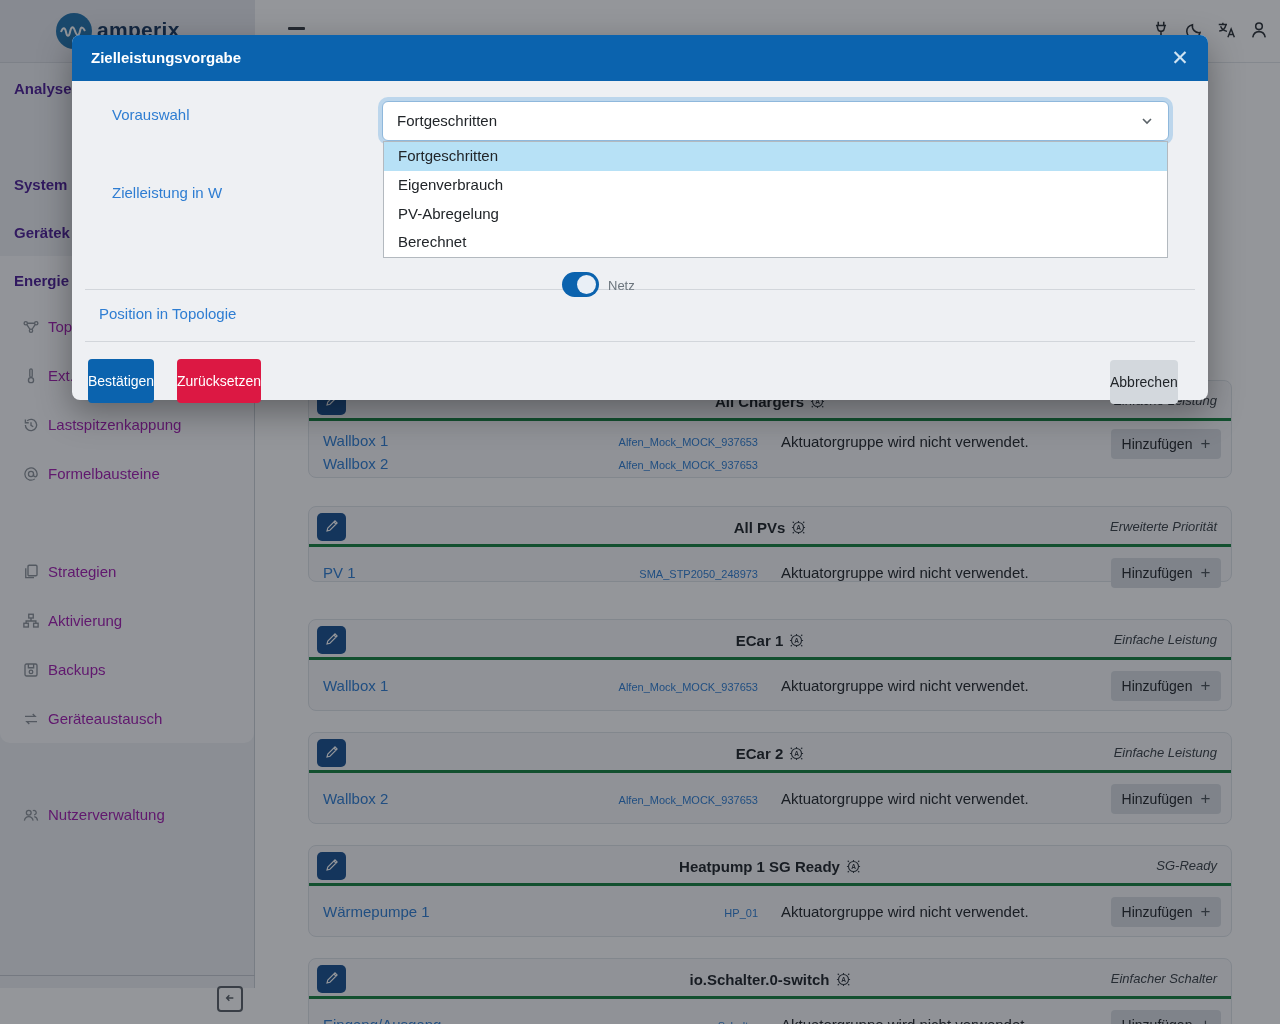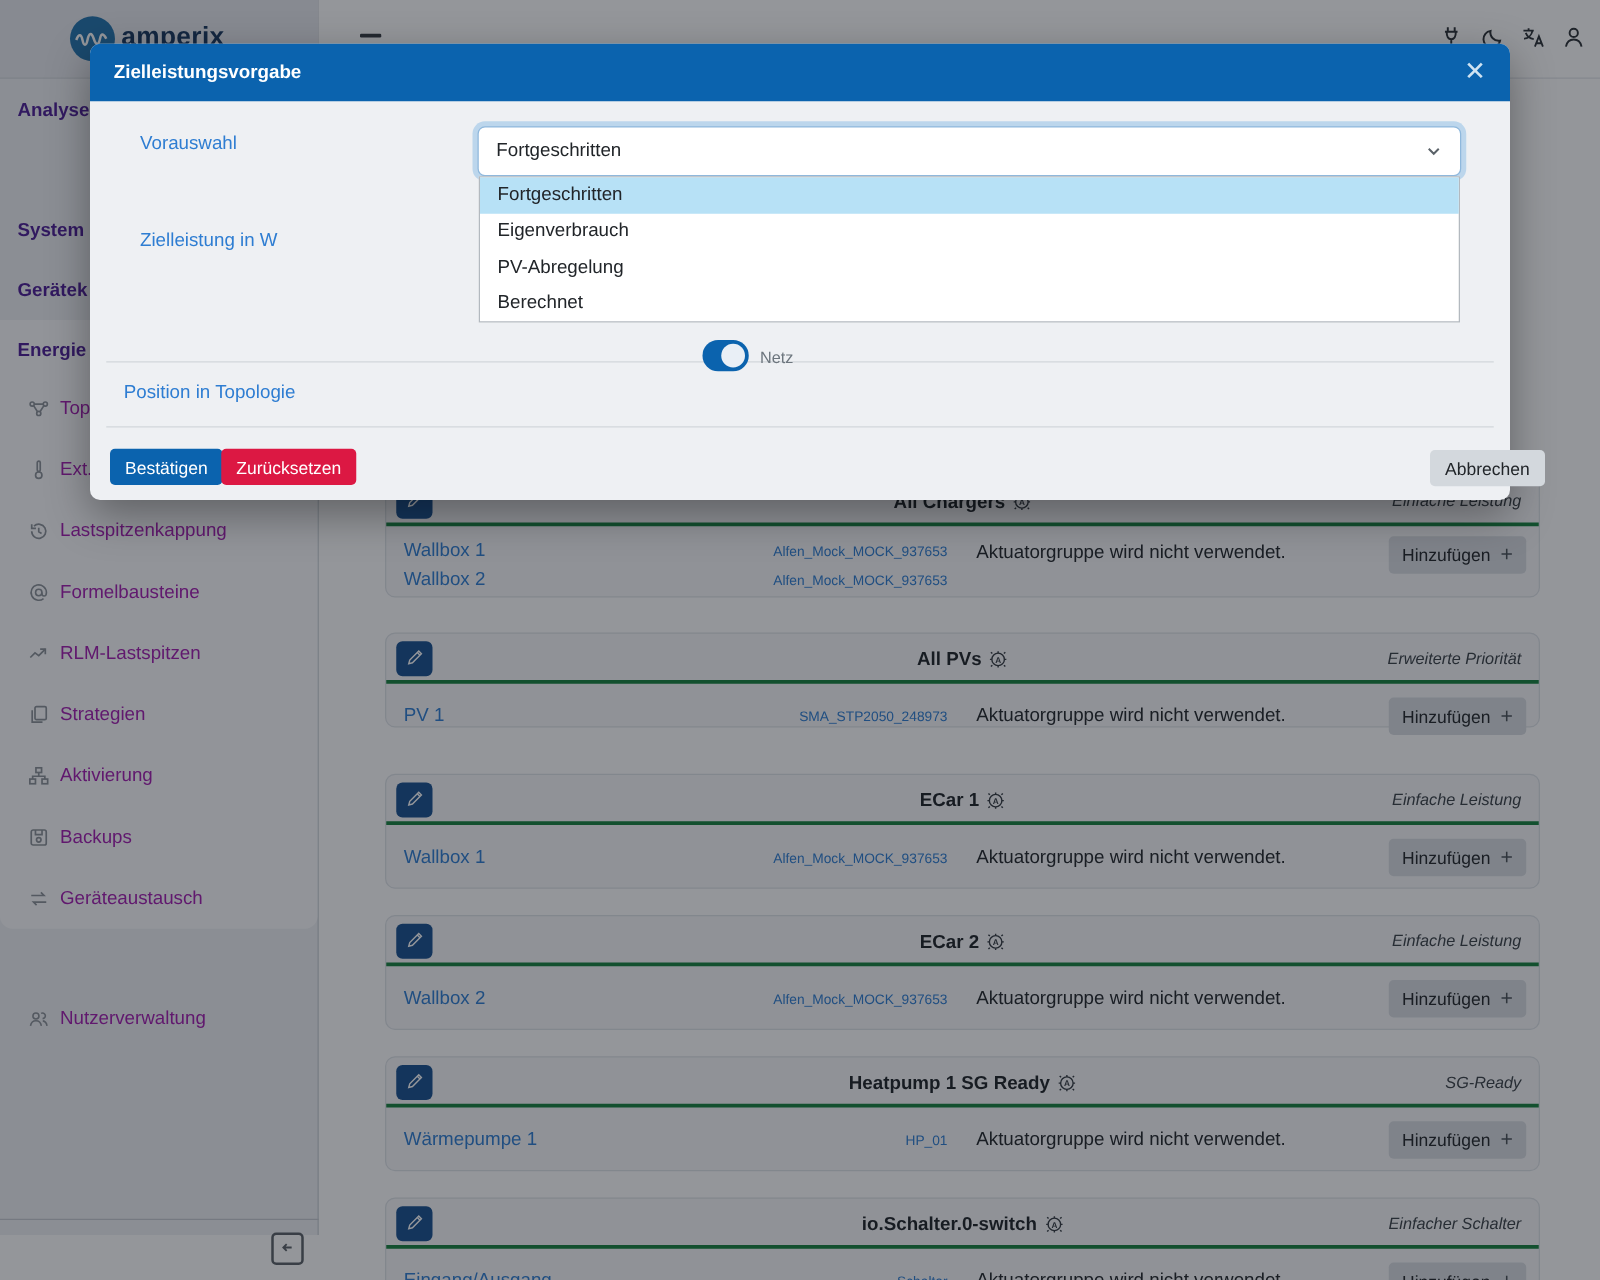--- a/index.html
+++ b/index.html
@@ -48,24 +48,24 @@
   #modal-title { position:absolute; left:19px; top:14px; font-size:15px; font-weight:bold; color:#ffffff; }
   #modal-close { position:absolute; right:14px; top:9px; width:28px; height:28px; background:transparent; border:none; color:#cfe3f2; font-size:21px; cursor:pointer; line-height:28px; }
   .m-label { position:absolute; font-size:15px; color:#2e7dd2; }
   #m-select { position:absolute; left:310px; top:66px; width:787px; height:40px; background:#fff; border:1px solid #8fb8dc; border-radius:6px; box-shadow:0 0 0 4px #bcd6ec; cursor:pointer; }
   #m-select .sel-text { position:absolute; left:14px; top:10px; font-size:15px; color:#212529; }
   #m-select .chev { position:absolute; right:13px; top:11px; color:#5a6268; }
   .toggle { position:absolute; left:490px; top:237px; width:37px; height:25px; background:#0b63ae; border-radius:13px; cursor:pointer; }
   .toggle .knob { position:absolute; right:3px; top:3px; width:19px; height:19px; background:#e9eff6; border-radius:50%; }
   .toggle-label { position:absolute; left:536px; top:243px; font-size:13px; color:#6c757d; }
   .m-line { position:absolute; left:13px; width:1110px; height:1px; background:#d2d6db; }
-  .m-btn { position:absolute; height:29px; border:none; border-radius:4px; font-size:14px; font-family:inherit; padding:0 12px; cursor:pointer; }
+  .m-btn { position:absolute; height:44px; border:none; border-radius:4px; font-size:14px; font-family:inherit; padding:0 0; cursor:pointer; }
   #btn-confirm { left:16px; top:324px; background:#0b63ae; color:#fff; }
   #btn-reset { left:105px; top:324px; background:#dc1843; color:#fff; }
-  #btn-cancel { left:1038px; top:325px; background:#d3d8dd; color:#212529;margin-left:34px; }
+  #btn-cancel { left:1038px; top:325px; background:#d3d8dd; color:#212529; }
   #dropdown { position:absolute; left:311px; top:106px; width:785px; background:#ffffff; border:1px solid #b3b9bf; z-index:60; }
   .dd-item { height:28.8px; line-height:28.8px; padding-left:14px; font-size:15px; color:#212529; cursor:pointer; }
   .dd-item.hl { background:#b7e1f6; }
 </style>
 </head>
 <body>
 
 <header id="topbar" class="abs">
   <span class="menu-bar"></span>
   <span class="tb-icon" style="left:895px;">
@@ -131,27 +131,20 @@
           </svg></span>
       <span class="si-label">Lastspitzenkappung</span>
     </div>
     <div class="side-item" style="top:209px;">
       <span class="si-icon"><svg width="18" height="18" viewBox="0 0 24 24" fill="none" stroke="currentColor" stroke-width="1.7">
             <circle cx="12" cy="12" r="3.4"></circle>
             <path d="M15.4 12v1.3c0 1.6 1 2.4 2.2 2.4 1.6 0 2.6-1.4 2.6-3.7a8.2 8.2 0 1 0-3.1 6.5"></path>
           </svg></span>
       <span class="si-label">Formelbausteine</span>
     </div>
-    <div class="side-item" style="top:258px;">
-      <span class="si-icon"><svg width="18" height="18" viewBox="0 0 24 24" fill="none" stroke="currentColor" stroke-width="1.8">
-            <path d="M3 16l5-5 4 3 7-7"></path>
-            <path d="M13.5 7H19v5.5"></path>
-          </svg></span>
-      <span class="si-label">RLM-Lastspitzen</span>
-    </div>
     <div class="side-item" style="top:307px;">
       <span class="si-icon"><svg width="18" height="18" viewBox="0 0 24 24" fill="none" stroke="currentColor" stroke-width="1.8">
             <rect x="8" y="3" width="12" height="14" rx="1.5"></rect>
             <path d="M5 7v12.5h11"></path>
           </svg></span>
       <span class="si-label">Strategien</span>
     </div>
     <div class="side-item" style="top:356px;">
       <span class="si-icon"><svg width="18" height="18" viewBox="0 0 24 24" fill="none" stroke="currentColor" stroke-width="1.8">
             <rect x="9" y="3" width="6" height="5"></rect>

